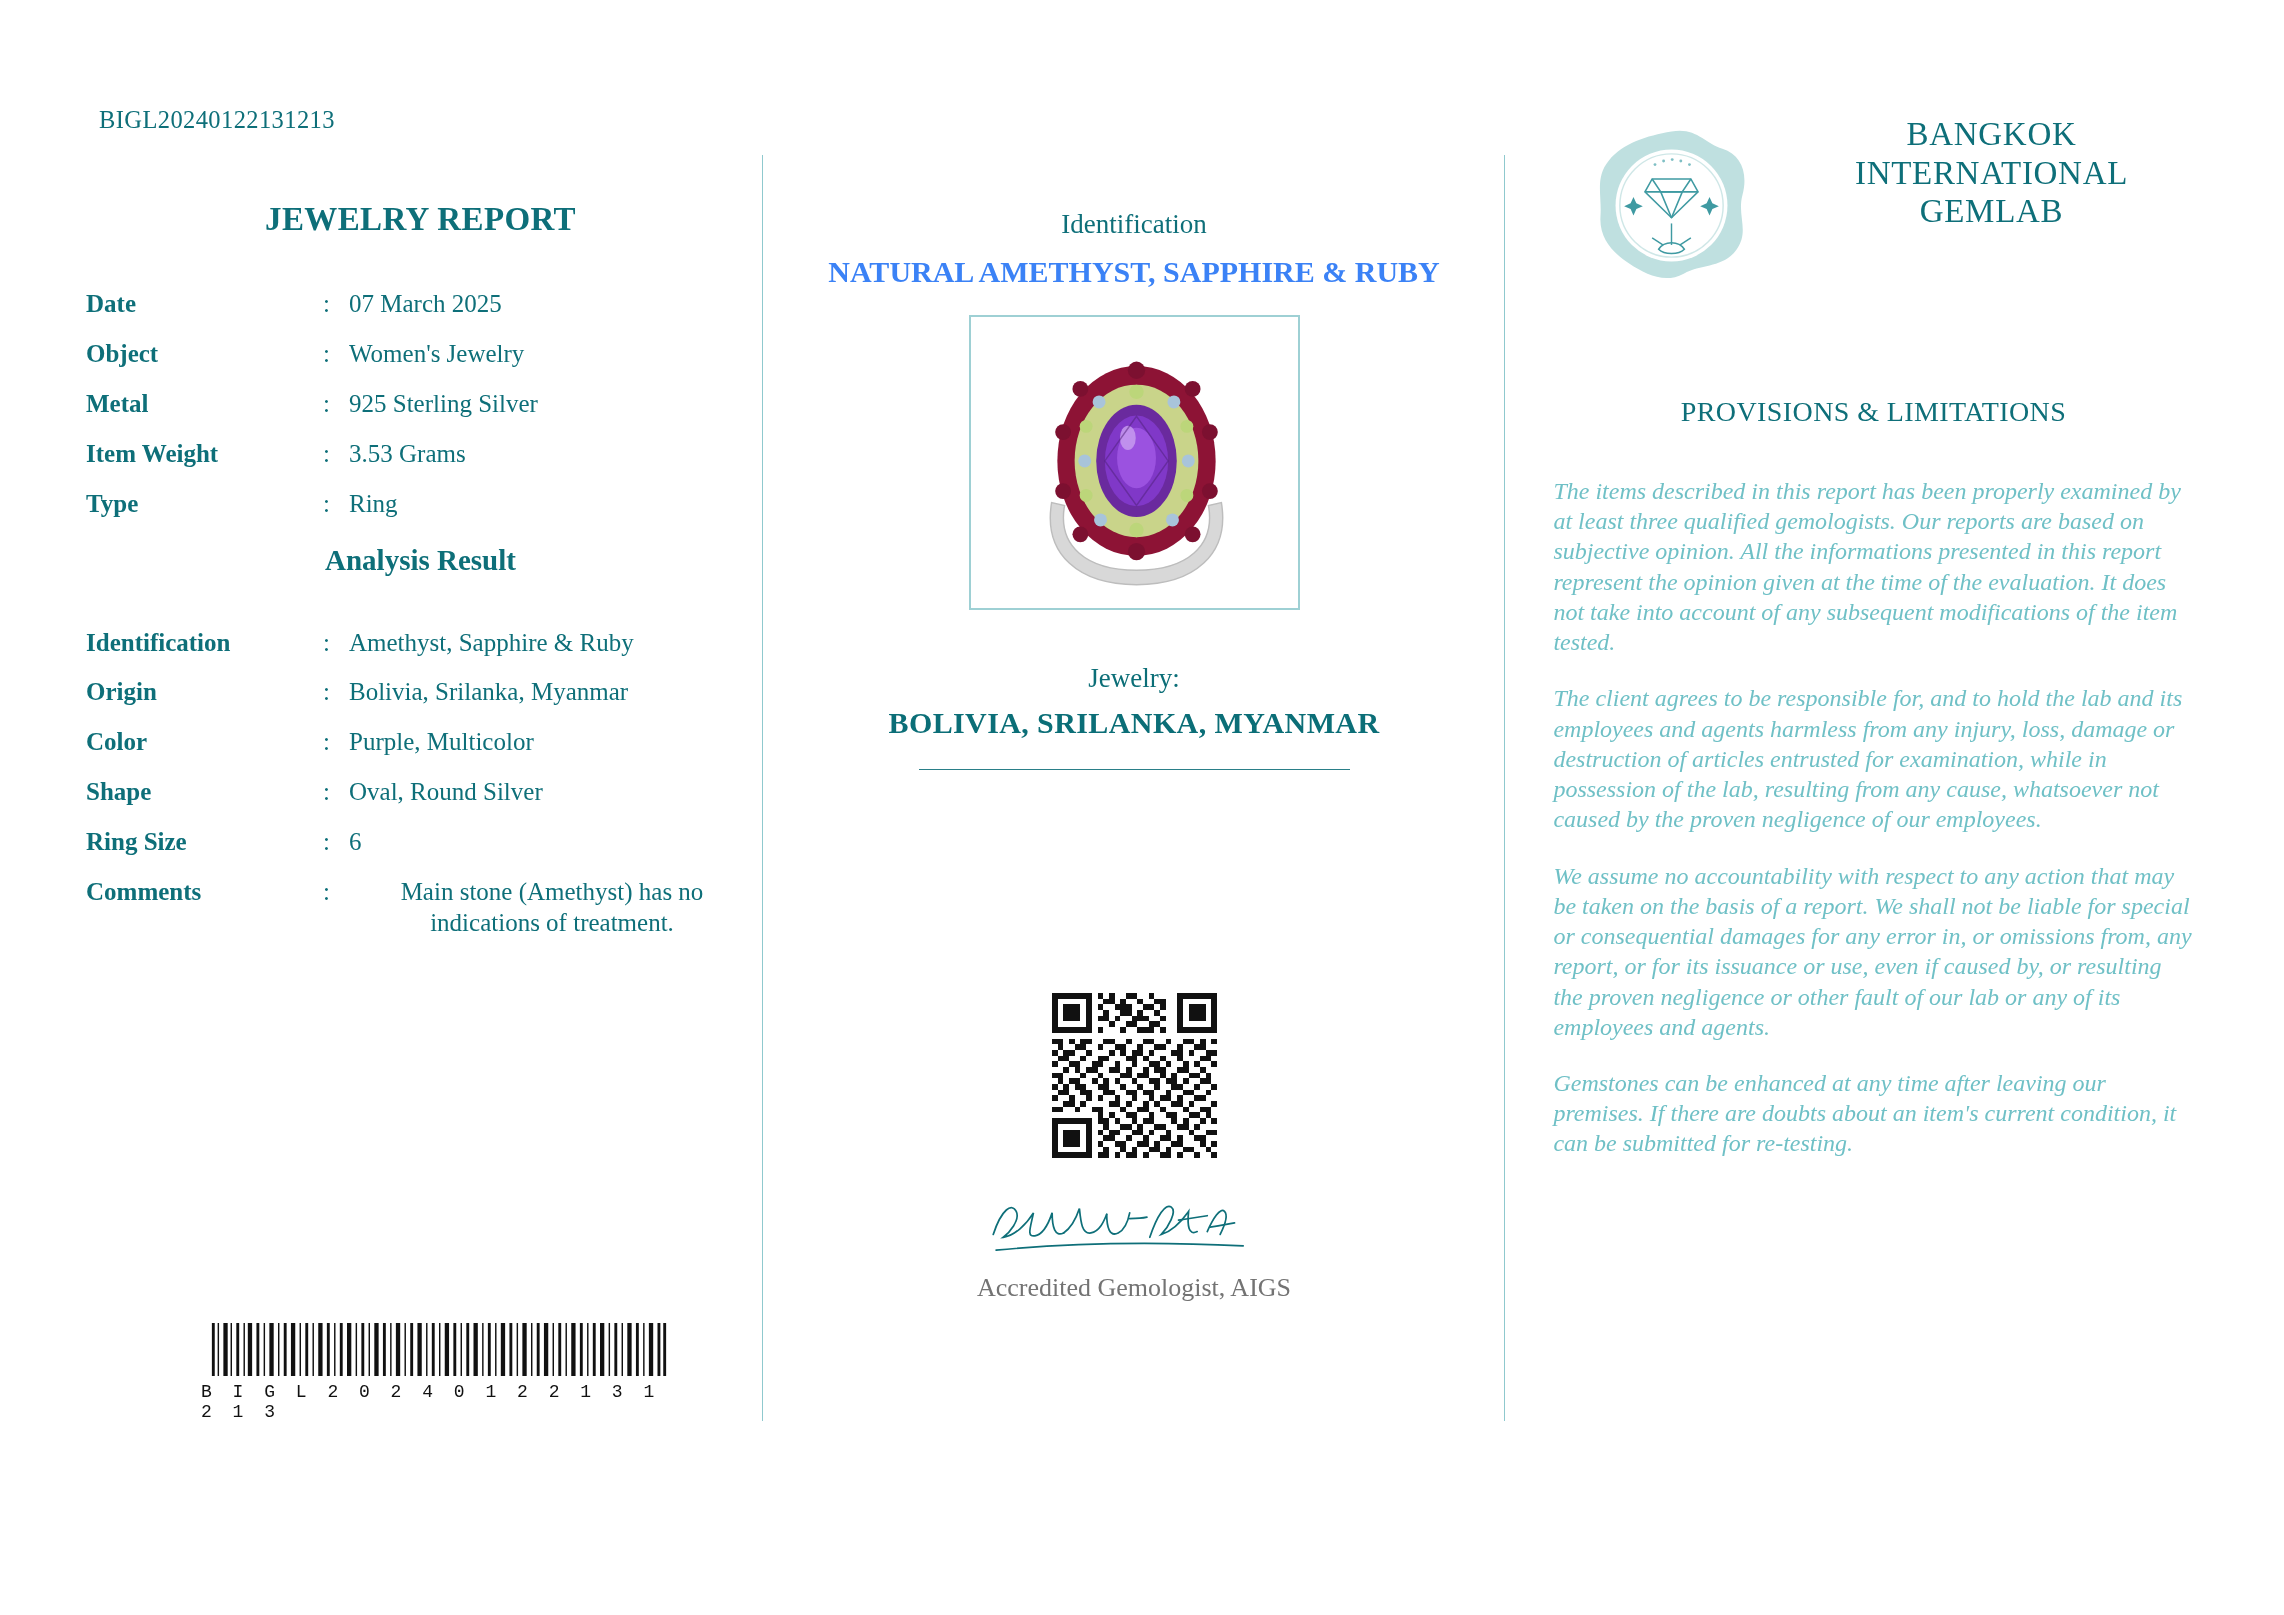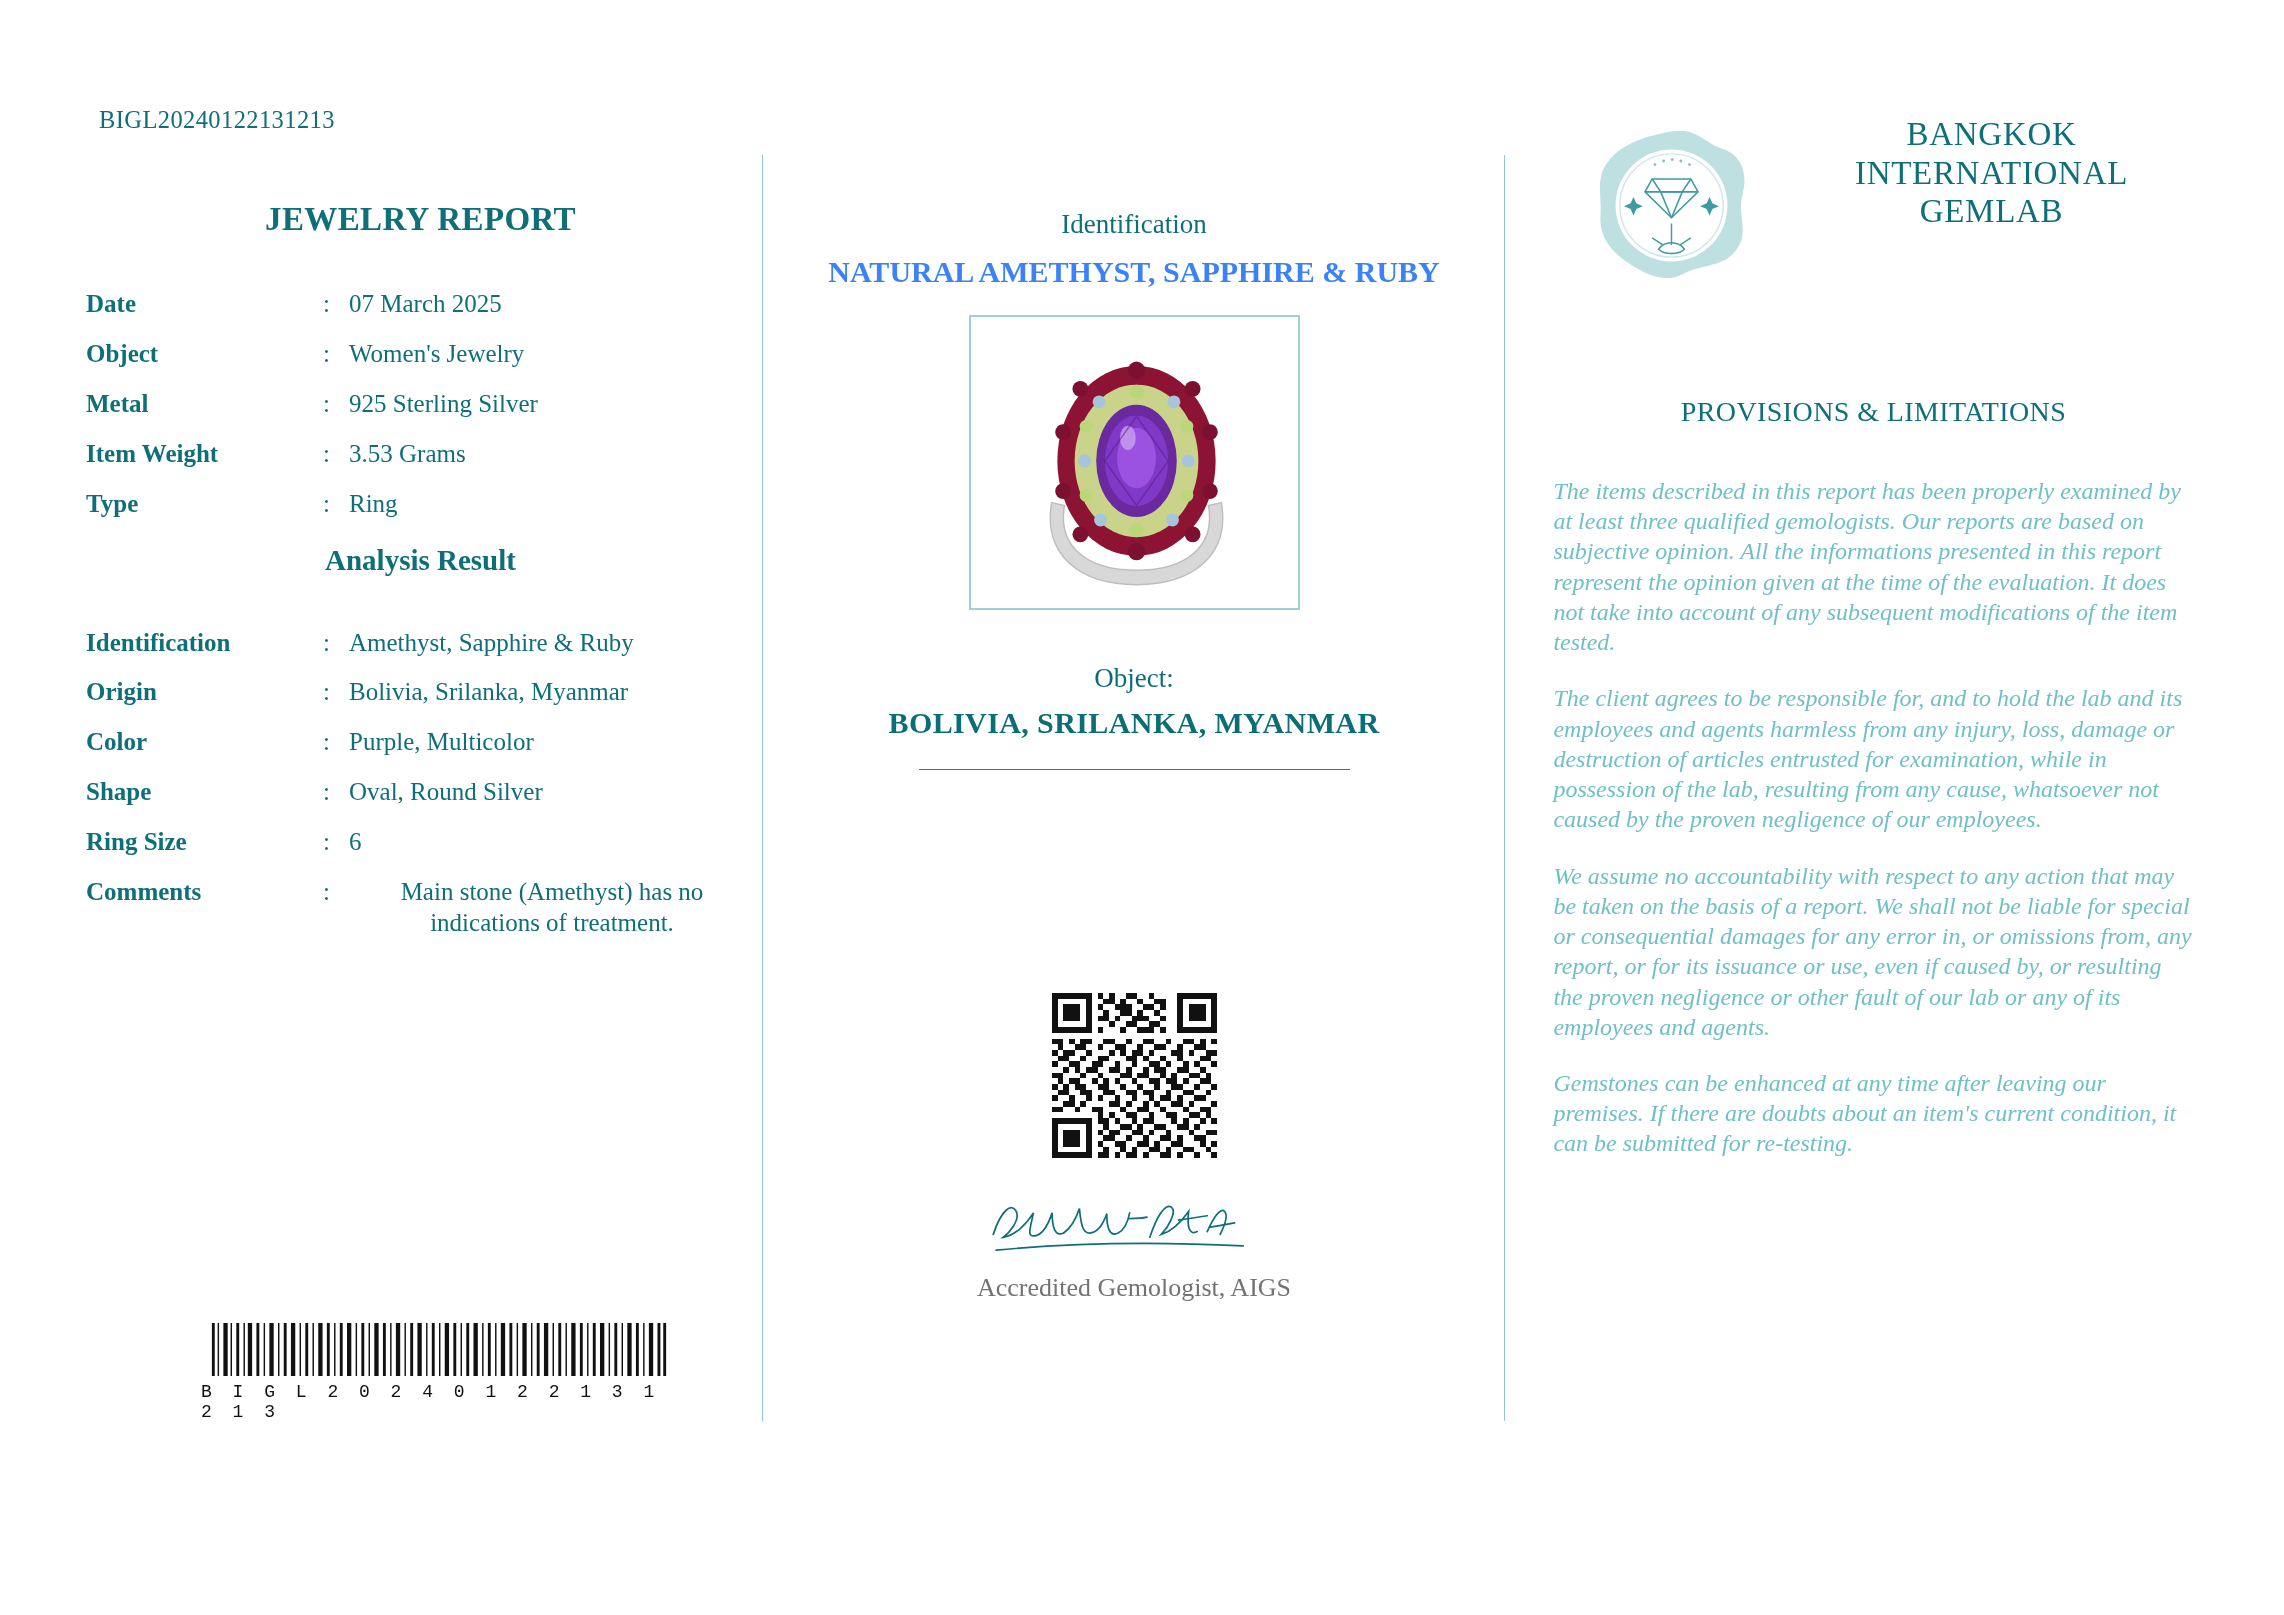--- a/index.html
+++ b/index.html
@@ -421,21 +421,21 @@
         </g>
 
         <ellipse cx="230" cy="200" rx="56" ry="78" fill="#6a2a9e"></ellipse>
         <ellipse cx="230" cy="200" rx="44" ry="63" fill="#8038c8"></ellipse>
         <ellipse cx="230" cy="196" rx="27" ry="42" fill="#9b52e0"></ellipse>
         <ellipse cx="218" cy="168" rx="11" ry="17" fill="#c79bee" opacity="0.85"></ellipse>
         <path d="M186 200 L230 138 L274 200 L230 262 Z" fill="none" stroke="#4d1f77" stroke-width="2" opacity="0.5"></path>
       </svg>
     </div>
 
-    <div class="origin-label">Object:</div>
+    <div class="origin-label">Jewelry:</div>
     <div class="origin-value">BOLIVIA, SRILANKA, MYANMAR</div>
     <div class="hr-short"></div>
 
     <svg class="qr" viewBox="0 0 29 29" shape-rendering="crispEdges">
       <rect width="29" height="29" fill="#fff"></rect>
       <g fill="#111">
         <rect x="0" y="0" width="7" height="1"></rect>
           <rect x="0" y="6" width="7" height="1"></rect>
         <rect x="0" y="0" width="1" height="7"></rect>
           <rect x="6" y="0" width="1" height="7"></rect>

